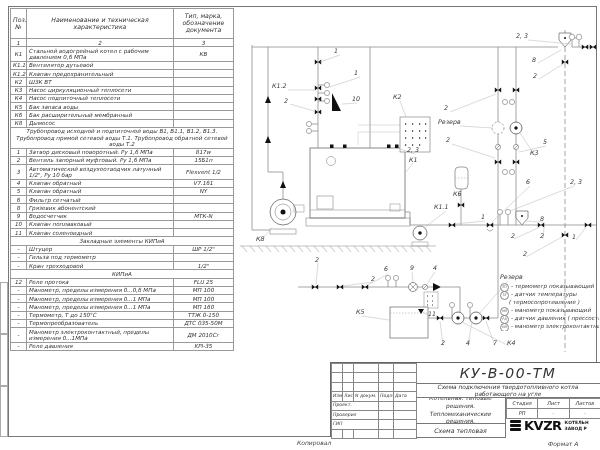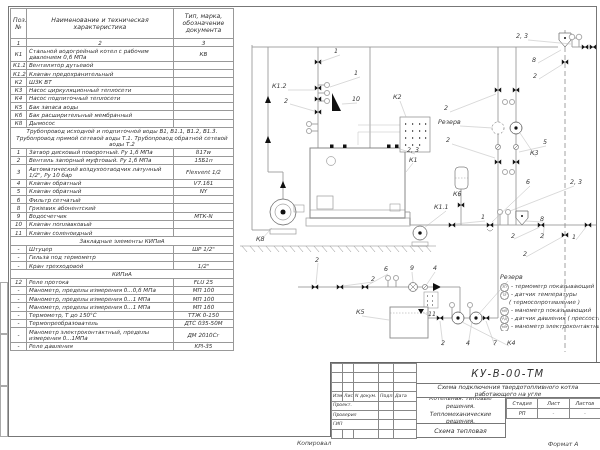--- a/index.html
+++ b/index.html
@@ -29,21 +29,21 @@
           font:italic 3.2px/7px "DejaVu Sans",sans-serif;text-align:center;color:#555;}
   .lg-sym.blank{border:none;}
   .lg-txt{font:italic 5.6px/1 "DejaVu Sans",sans-serif;color:#3a3a3a;white-space:nowrap;}
 
   
   #tb{position:absolute;left:330px;top:362px;width:270px;height:75px;border-top:1px solid #666;border-left:1px solid #666;box-sizing:border-box;background:#fff;}
   .tbc{position:absolute;box-sizing:border-box;border-right:0.8px solid #777;border-bottom:0.8px solid #777;
        font-style:italic;color:#333;overflow:hidden;}
   #tb-left{position:absolute;left:0;top:0;border-collapse:collapse;table-layout:fixed;width:85px;}
   #tb-left td{border:0.6px solid #888;font:italic 4.6px/1 "DejaVu Sans",sans-serif;color:#333;height:8.4px;padding:0 1px;overflow:hidden;}
-  #tb-doc{left:85px;top:0;width:185px;height:21px;font-size:10px;letter-spacing:1.5px;
+  #tb-doc{left:85px;top:0;width:185px;height:21px;font-size:14px;letter-spacing:1.5px;
           display:flex;align-items:center;justify-content:center;}
   #tb-desc{left:85px;top:21px;width:185px;height:14px;font-size:5.8px;line-height:1.15;
            display:flex;align-items:center;justify-content:center;text-align:center;}
   #tb-proj{left:85px;top:35px;width:90px;height:26px;font-size:5.8px;line-height:1.3;
            display:flex;align-items:center;justify-content:center;text-align:center;}
   #tb-schema{left:85px;top:61px;width:90px;height:14px;font-size:6.2px;
            display:flex;align-items:center;justify-content:center;}
   #tb-stage{position:absolute;left:175px;top:35px;width:95px;height:15px;border-collapse:collapse;table-layout:fixed;}
   #tb-stage td{border:0.6px solid #888;font:italic 5px/1 "DejaVu Sans",sans-serif;color:#333;text-align:center;height:7px;overflow:hidden;}
   #tb-logo{left:175px;top:50px;width:95px;height:25px;display:flex;align-items:center;gap:3px;padding-left:4px;border-bottom:none;}
@@ -557,17 +557,29 @@
         <td>Лист</td>
         <td>Листов</td>
       </tr>
       <tr>
         <td>РП</td>
         <td>-</td>
         <td>-</td>
       </tr>
     </tbody>
       </table>
+    <div class="tbc" id="tb-logo">
+      <span class="logo-mark">
+          <i></i>
+          <i></i>
+          <i></i>
+        </span>
+      <span class="logo-word">KVZR</span>
+      <span class="logo-co">
+        <span>КОТЕЛЬН</span>
+        <span>ЗАВОД Р</span>
+      </span>
+    </div>
   </div>
 
   <span class="footer-txt" style="left:297px;top:439px;">Копировал</span>
   <span class="footer-txt" style="left:548px;top:440px;">Формат А</span>
 </div>
 
 </body></html>

